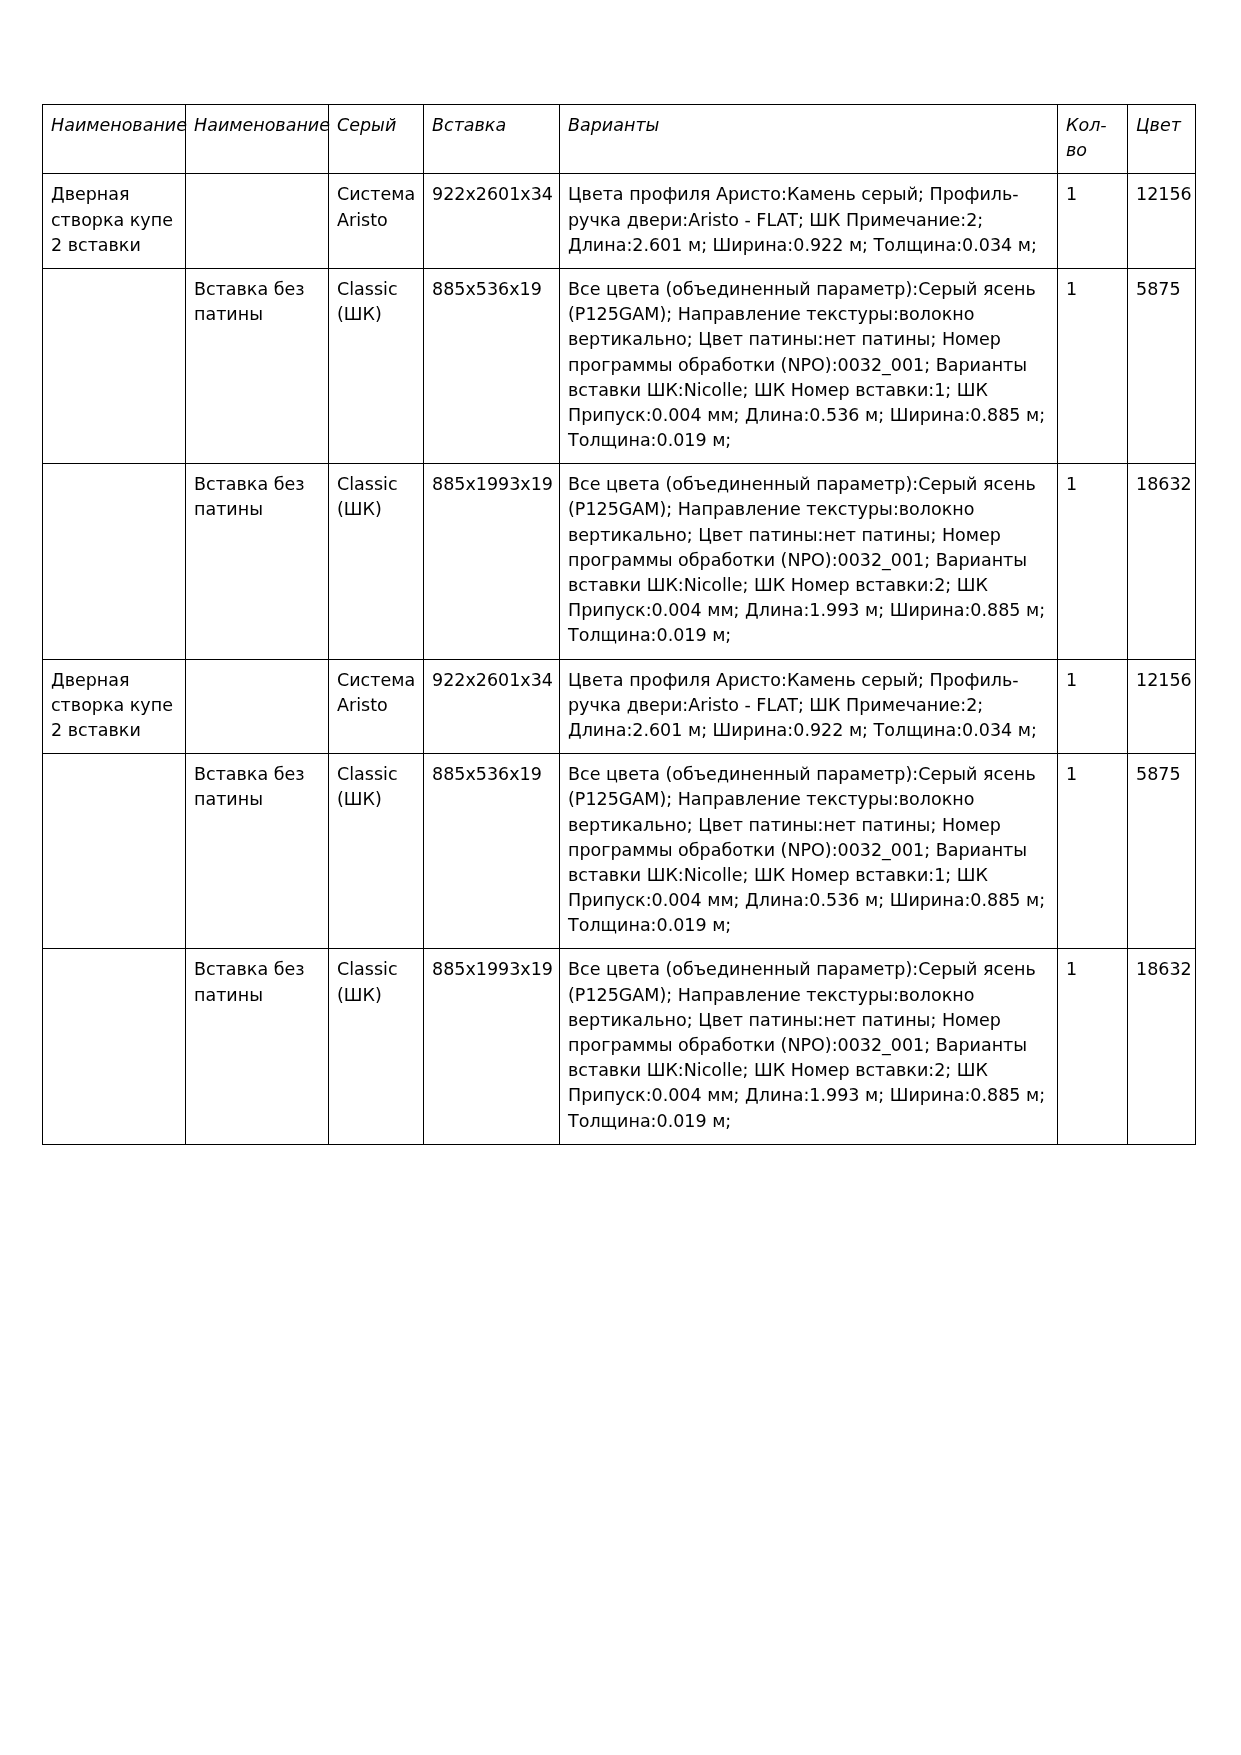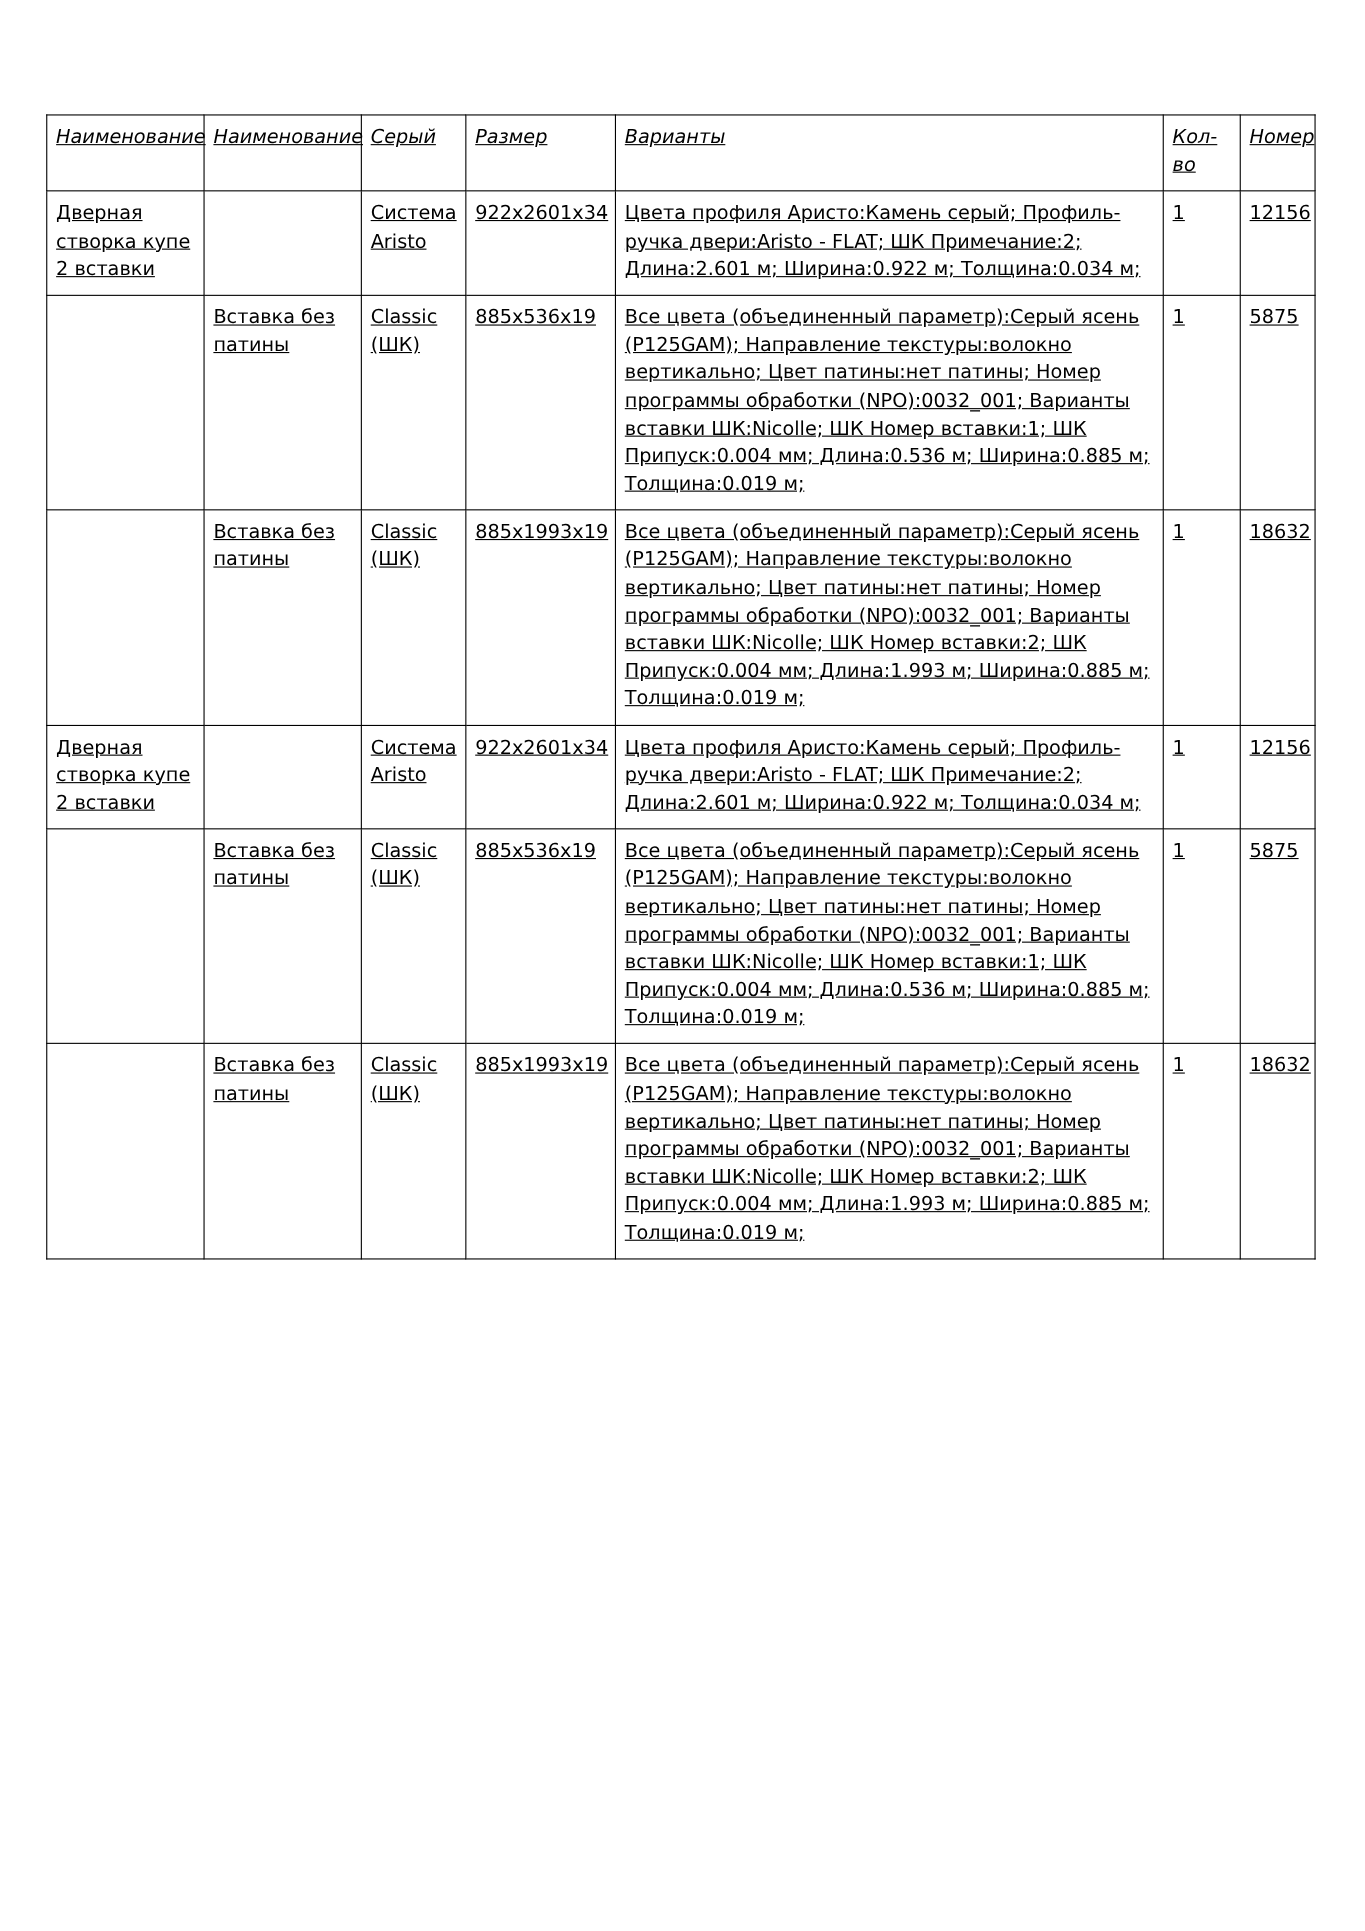--- a/index.html
+++ b/index.html
@@ -11,21 +11,20 @@
     width: 1241px;
     height: 1755px;
     font-family: "DejaVu Sans", sans-serif;
     color: #000000;
   }
   .page {
     box-sizing: border-box;
     width: 1092px;
     height: 1755px;
     padding: 104px 48px 0 42px;
-    text-decoration: underline;
   }
   table.spec {
     border-collapse: collapse;
     width: 1153px;
     table-layout: fixed;
   }
   table.spec td, table.spec th {
     border: 1px solid #000000;
     vertical-align: top;
     padding: 8px 8px 10px 8px;
@@ -78,24 +77,24 @@
       <col class="c-size">
       <col class="c-params">
       <col class="c-qty">
       <col class="c-sum">
     </colgroup>
     <thead>
       <tr>
         <th>Наименование</th>
         <th>Наименование</th>
         <th>Серый</th>
-        <th>Размер</th>
+        <th>Вставка</th>
         <th>Варианты</th>
         <th class="qty">Кол-во</th>
-        <th class="sum">Номер</th>
+        <th class="sum">Цвет</th>
       </tr>
     </thead>
     <tbody>
         <tr>
           <td class="name1">Дверная створка купе 2 вставки</td>
           <td class="name2"></td>
           <td class="model">Система Aristo</td>
           <td class="size">922x2601x34</td>
           <td class="params">Цвета профиля Аристо:Камень серый; Профиль-ручка двери:Aristo - FLAT; ШК Примечание:2; Длина:2.601 м; Ширина:0.922 м; Толщина:0.034 м;</td>
           <td class="qty">1</td>

